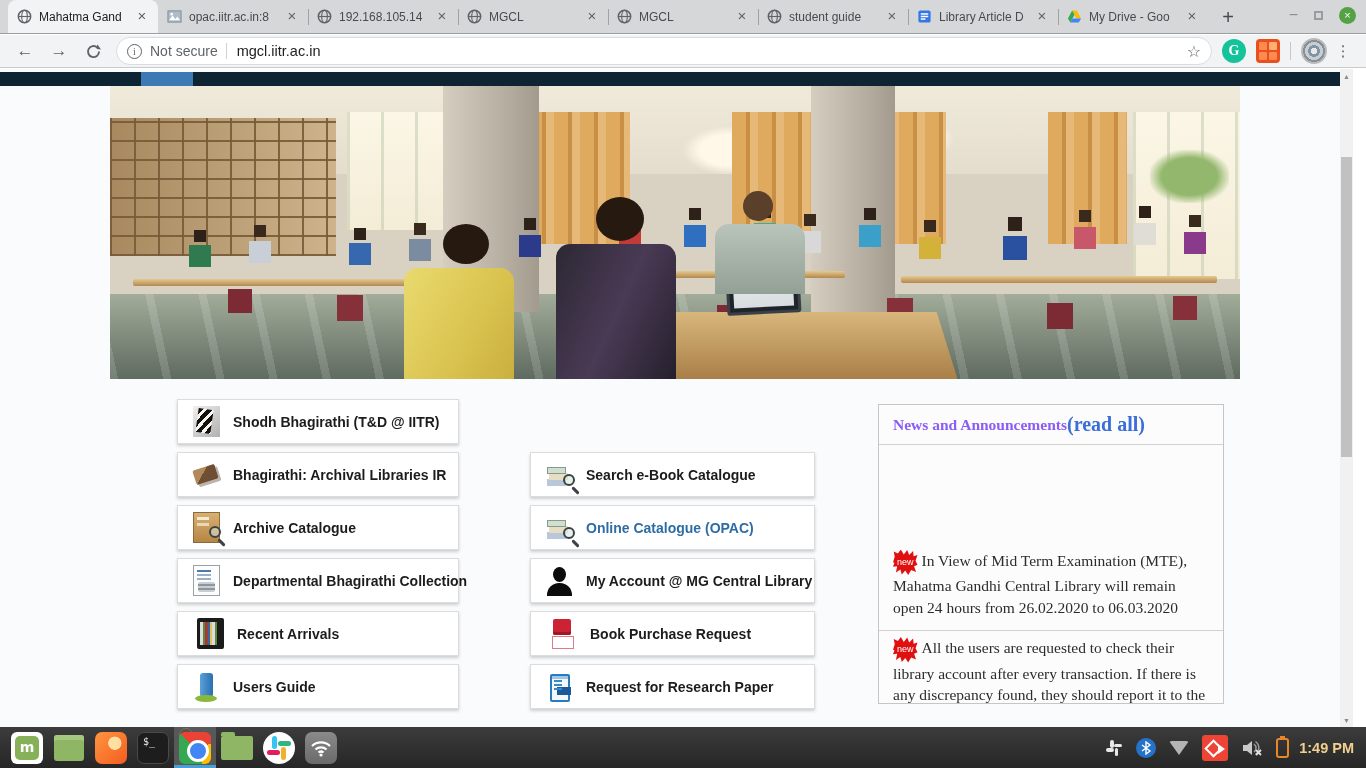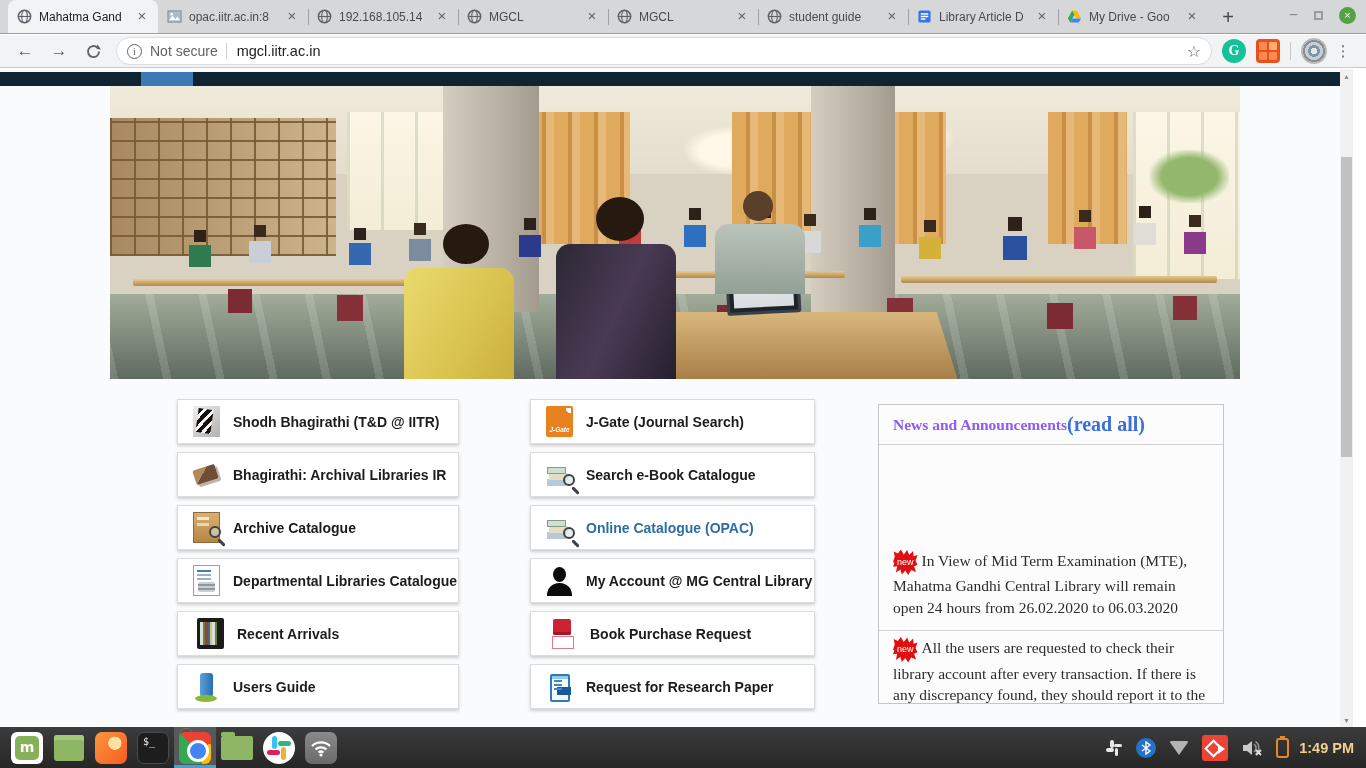--- a/index.html
+++ b/index.html
@@ -427,37 +427,31 @@
       <span class="lbl">Bhagirathi: Archival Libraries IR</span>
     </div>
     <div class="card colL row2">
       <span class="ic i-archcat">
           <span class="mag"></span>
         </span>
       <span class="lbl">Archive Catalogue</span>
     </div>
     <div class="card colL row3">
       <span class="ic i-dept"></span>
-      <span class="lbl">Departmental Libraries Catalogue</span>
+      <span class="lbl">Departmental Bhagirathi Collection</span>
     </div>
     <div class="card colL row4">
       <span class="ic i-recent"></span>
       <span class="lbl">Recent Arrivals</span>
     </div>
     <div class="card colL row5">
       <span class="ic i-guide"></span>
       <span class="lbl">Users Guide</span>
     </div>
 
-    <div class="card colM row0">
-      <span class="ic i-jgate">
-          <span class="jg-txt">J-Gate</span>
-        </span>
-      <span class="lbl">J-Gate (Journal Search)</span>
-    </div>
     <div class="card colM row1">
       <span class="ic i-booksearch">
           <span class="mag"></span>
         </span>
       <span class="lbl">Search e-Book Catalogue</span>
     </div>
     <div class="card colM row2">
       <span class="ic i-booksearch">
           <span class="mag"></span>
         </span>

